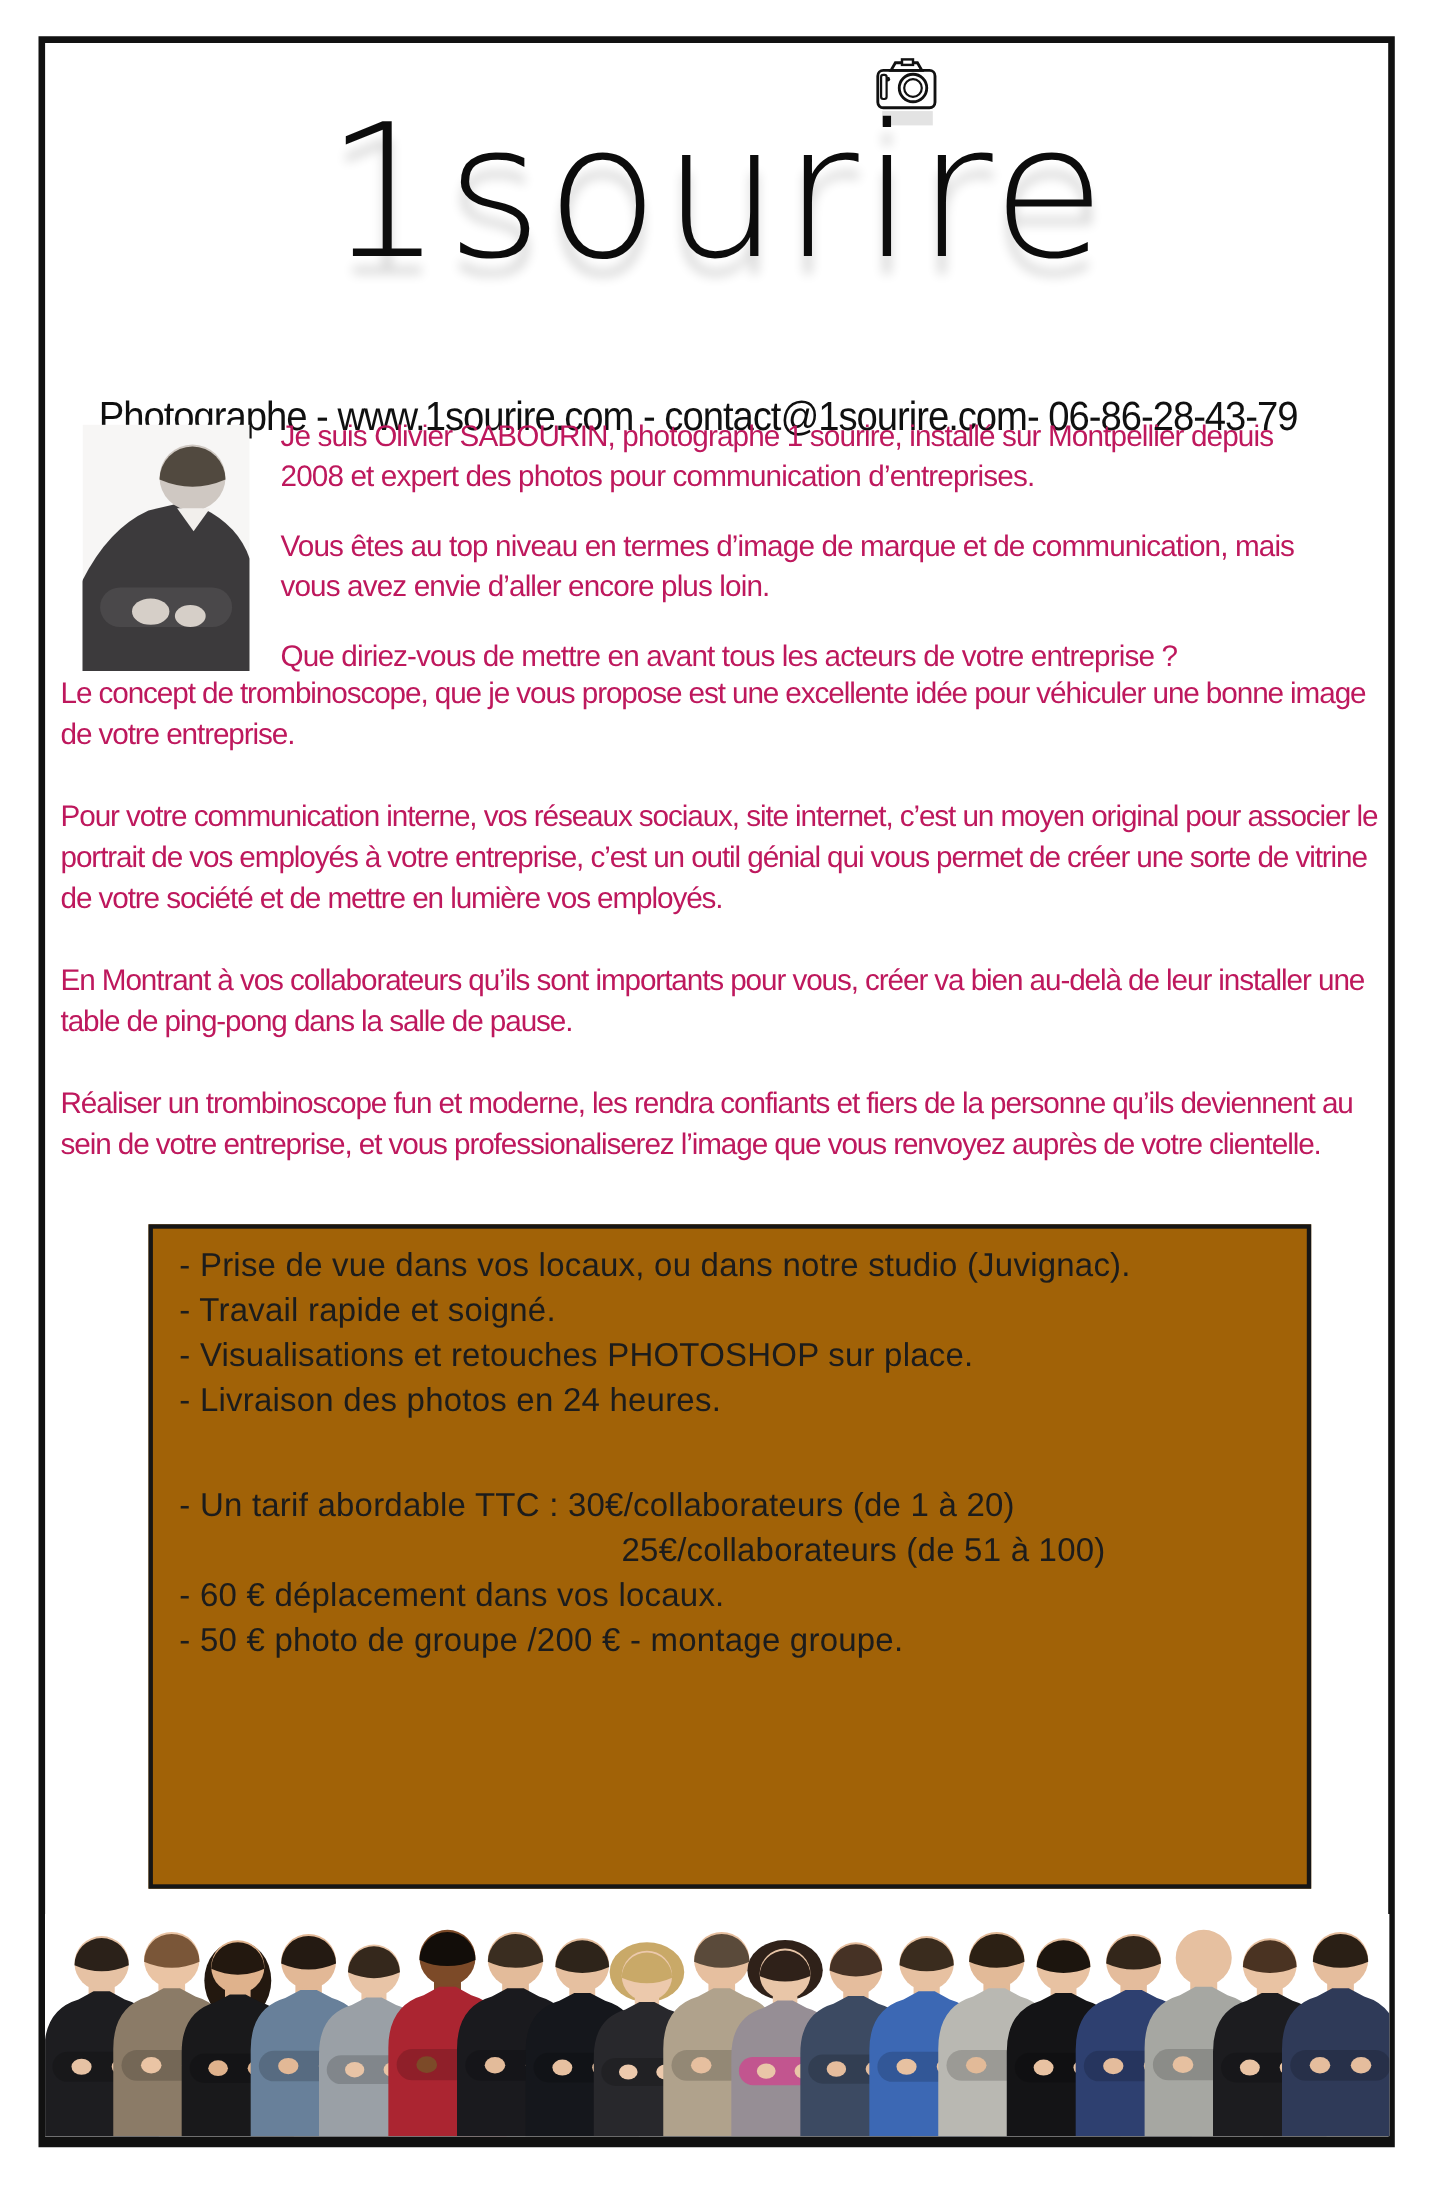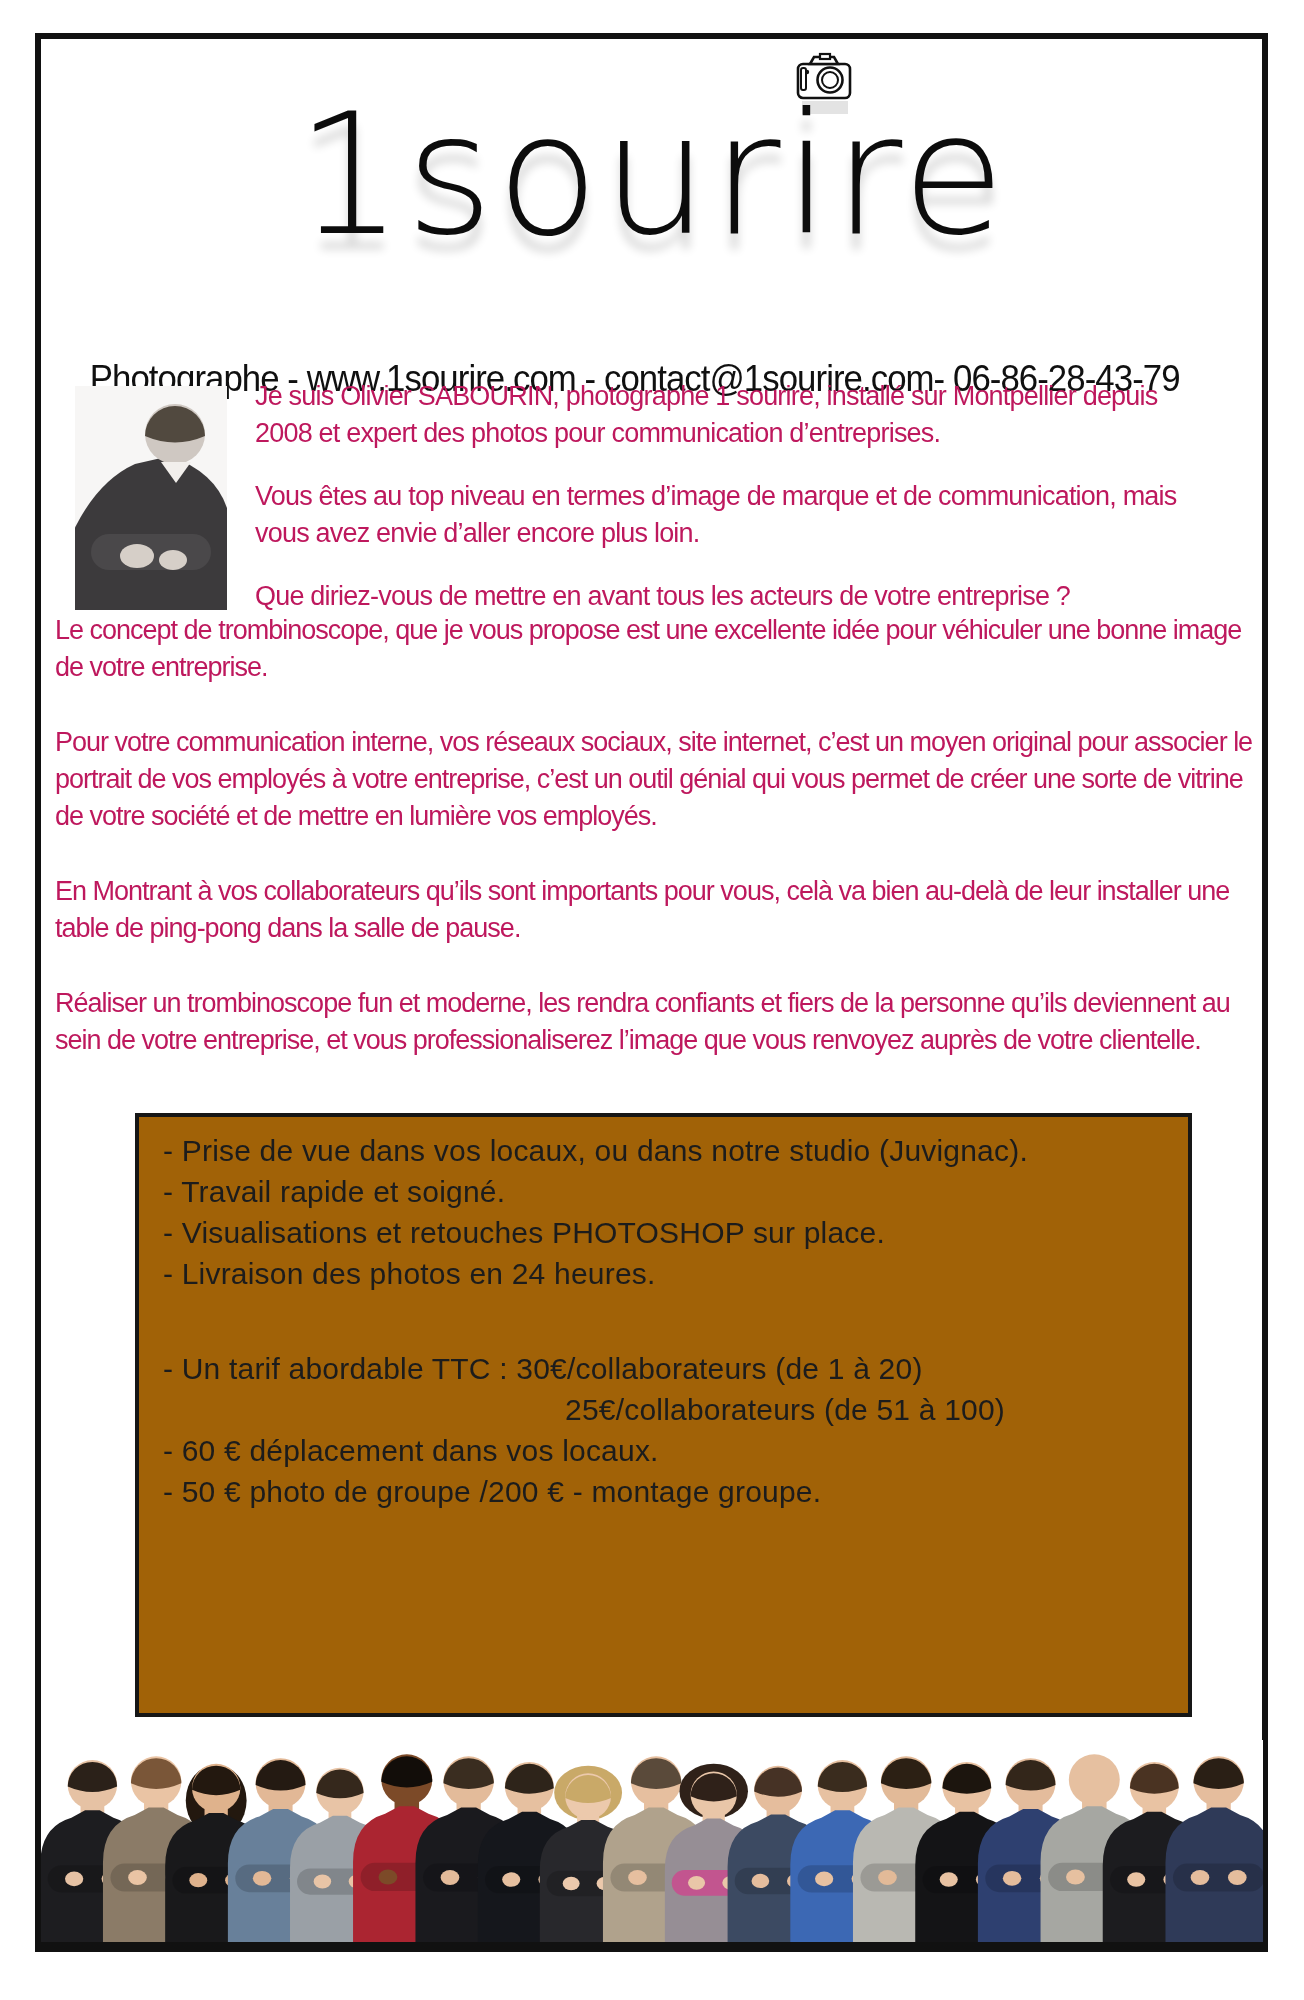--- a/index.html
+++ b/index.html
@@ -90,21 +90,21 @@
 </div>
 <div class="intro-text">
   <p>Je suis Olivier SABOURIN, photographe 1 sourire, installé sur Montpellier depuis 2008 et expert des photos pour communication d’entreprises.</p>
   <p>Vous êtes au top niveau en termes d’image de marque et de communication, mais vous avez envie d’aller encore plus loin.</p>
   <p>Que diriez-vous de mettre en avant tous les acteurs de votre entreprise ?</p>
 </div>
 
 <div class="body-text">
   <p>Le concept de trombinoscope, que je vous propose est une excellente idée pour véhiculer une bonne image de votre entreprise.</p>
   <p>Pour votre communication interne, vos réseaux sociaux, site internet, c’est un moyen original pour associer le portrait de vos employés à votre entreprise, c’est un outil génial qui vous permet de créer une sorte de vitrine de votre société et de mettre en lumière vos employés.</p>
-  <p>En Montrant à vos collaborateurs qu’ils sont importants pour vous, celà va bien au-delà de leur installer une table de ping-pong dans la salle de pause.</p>
+  <p>En Montrant à vos collaborateurs qu’ils sont importants pour vous, créer va bien au-delà de leur installer une table de ping-pong dans la salle de pause.</p>
   <p>Réaliser un trombinoscope fun et moderne, les rendra confiants et fiers de la personne qu’ils deviennent au sein de votre entreprise, et vous professionaliserez l’image que vous renvoyez auprès de votre clientelle.</p>
 </div>
 
 <div class="offer-box">
   <div class="group">
     <div class="line">- Prise de vue dans vos locaux, ou dans notre studio (Juvignac).</div>
     <div class="line">- Travail rapide et soigné.</div>
     <div class="line">- Visualisations et retouches PHOTOSHOP sur place.</div>
     <div class="line">- Livraison des photos en 24 heures.</div>
   </div>

